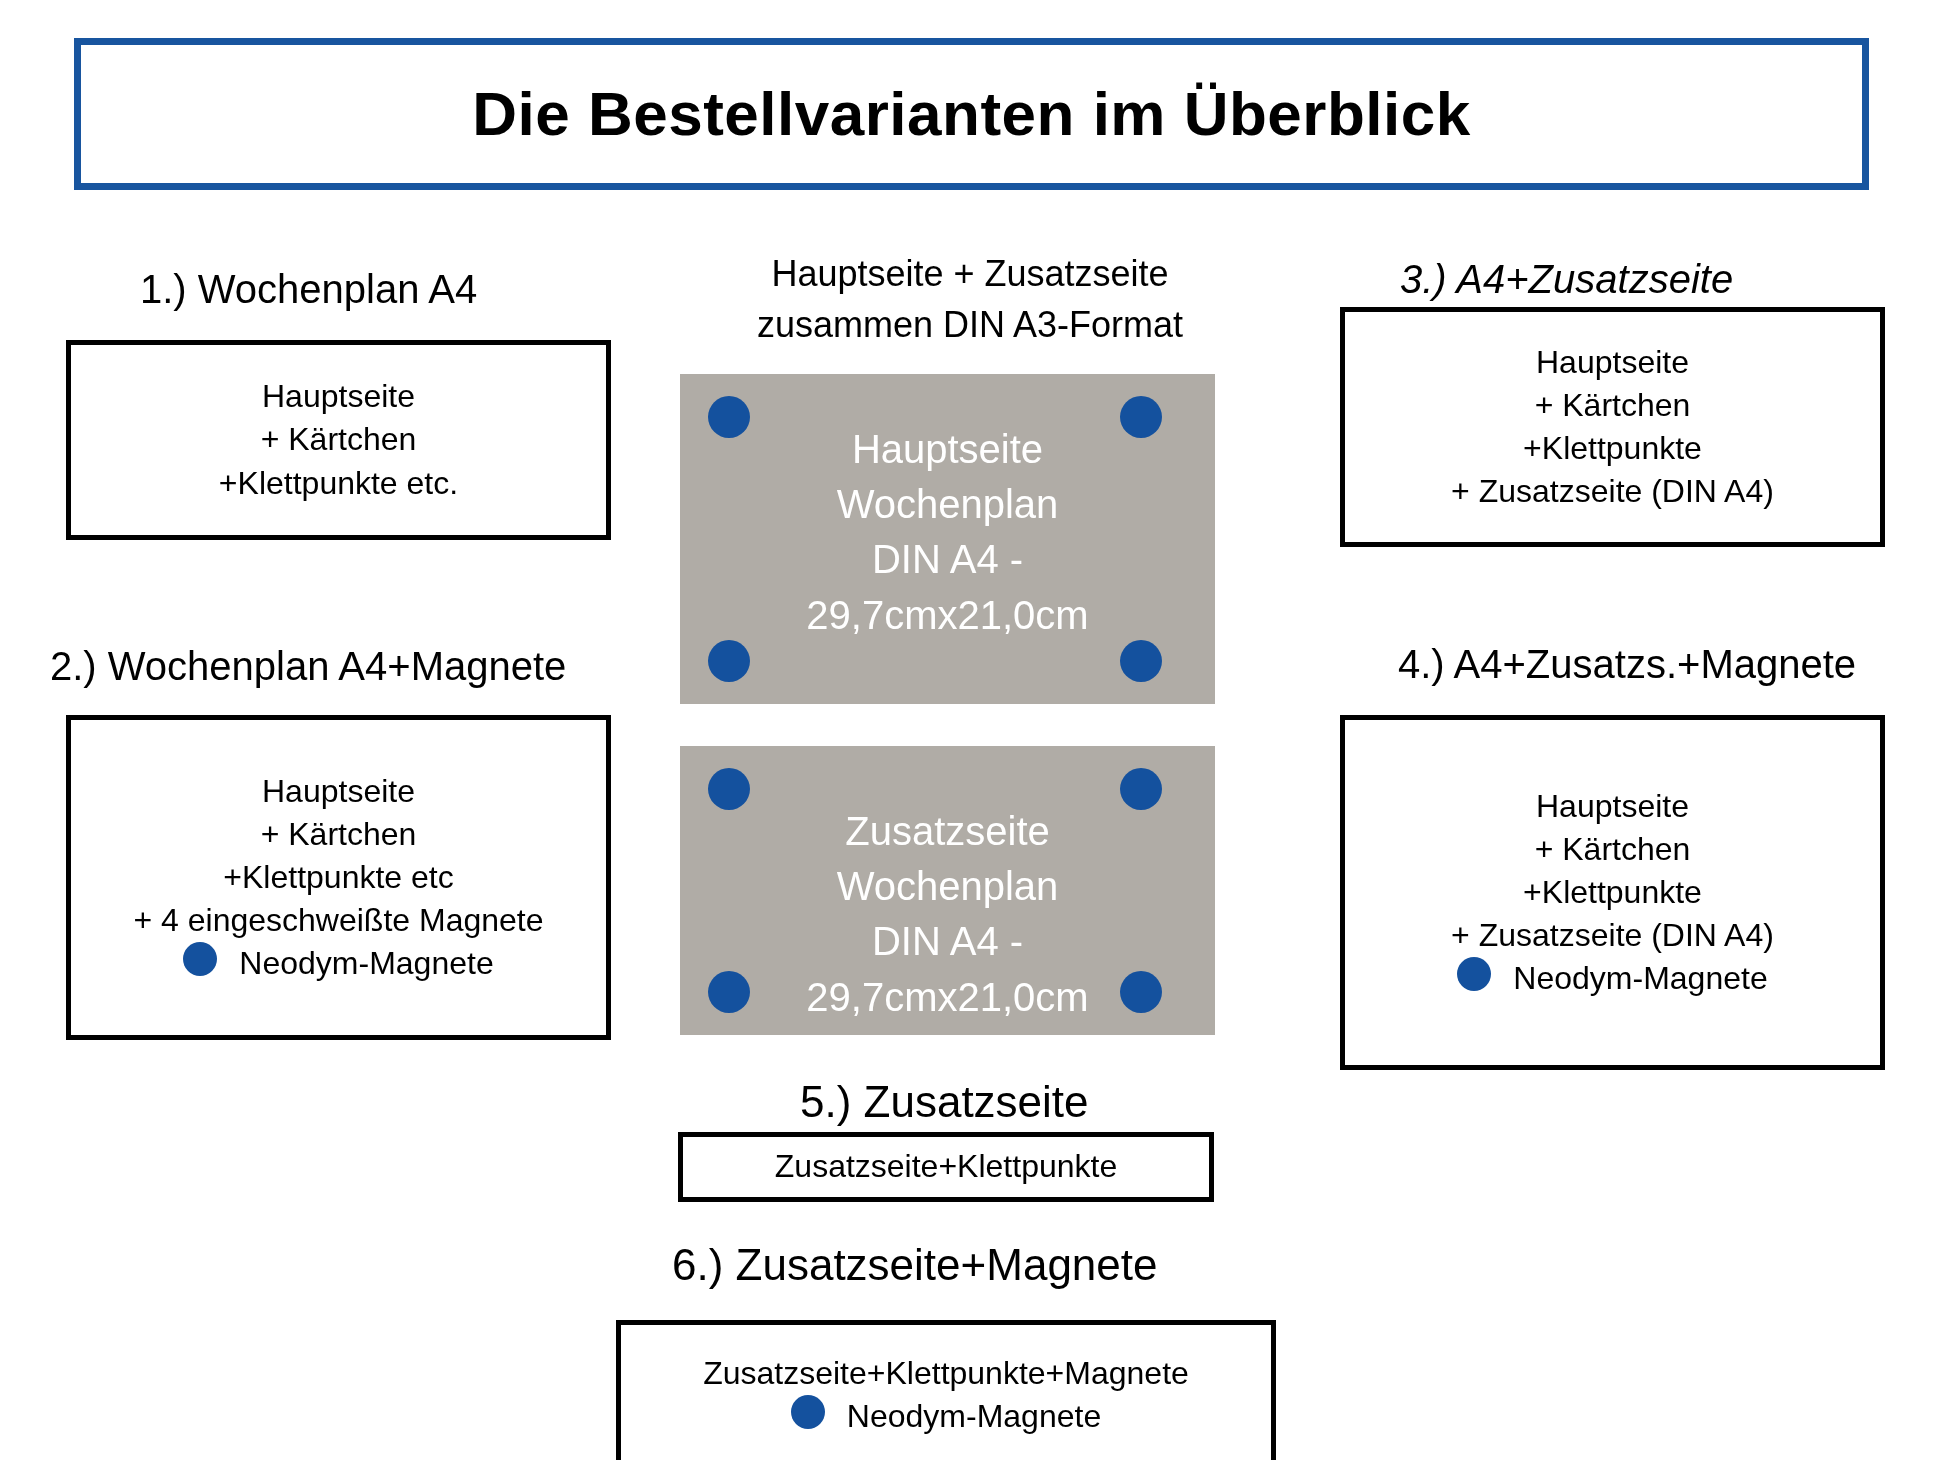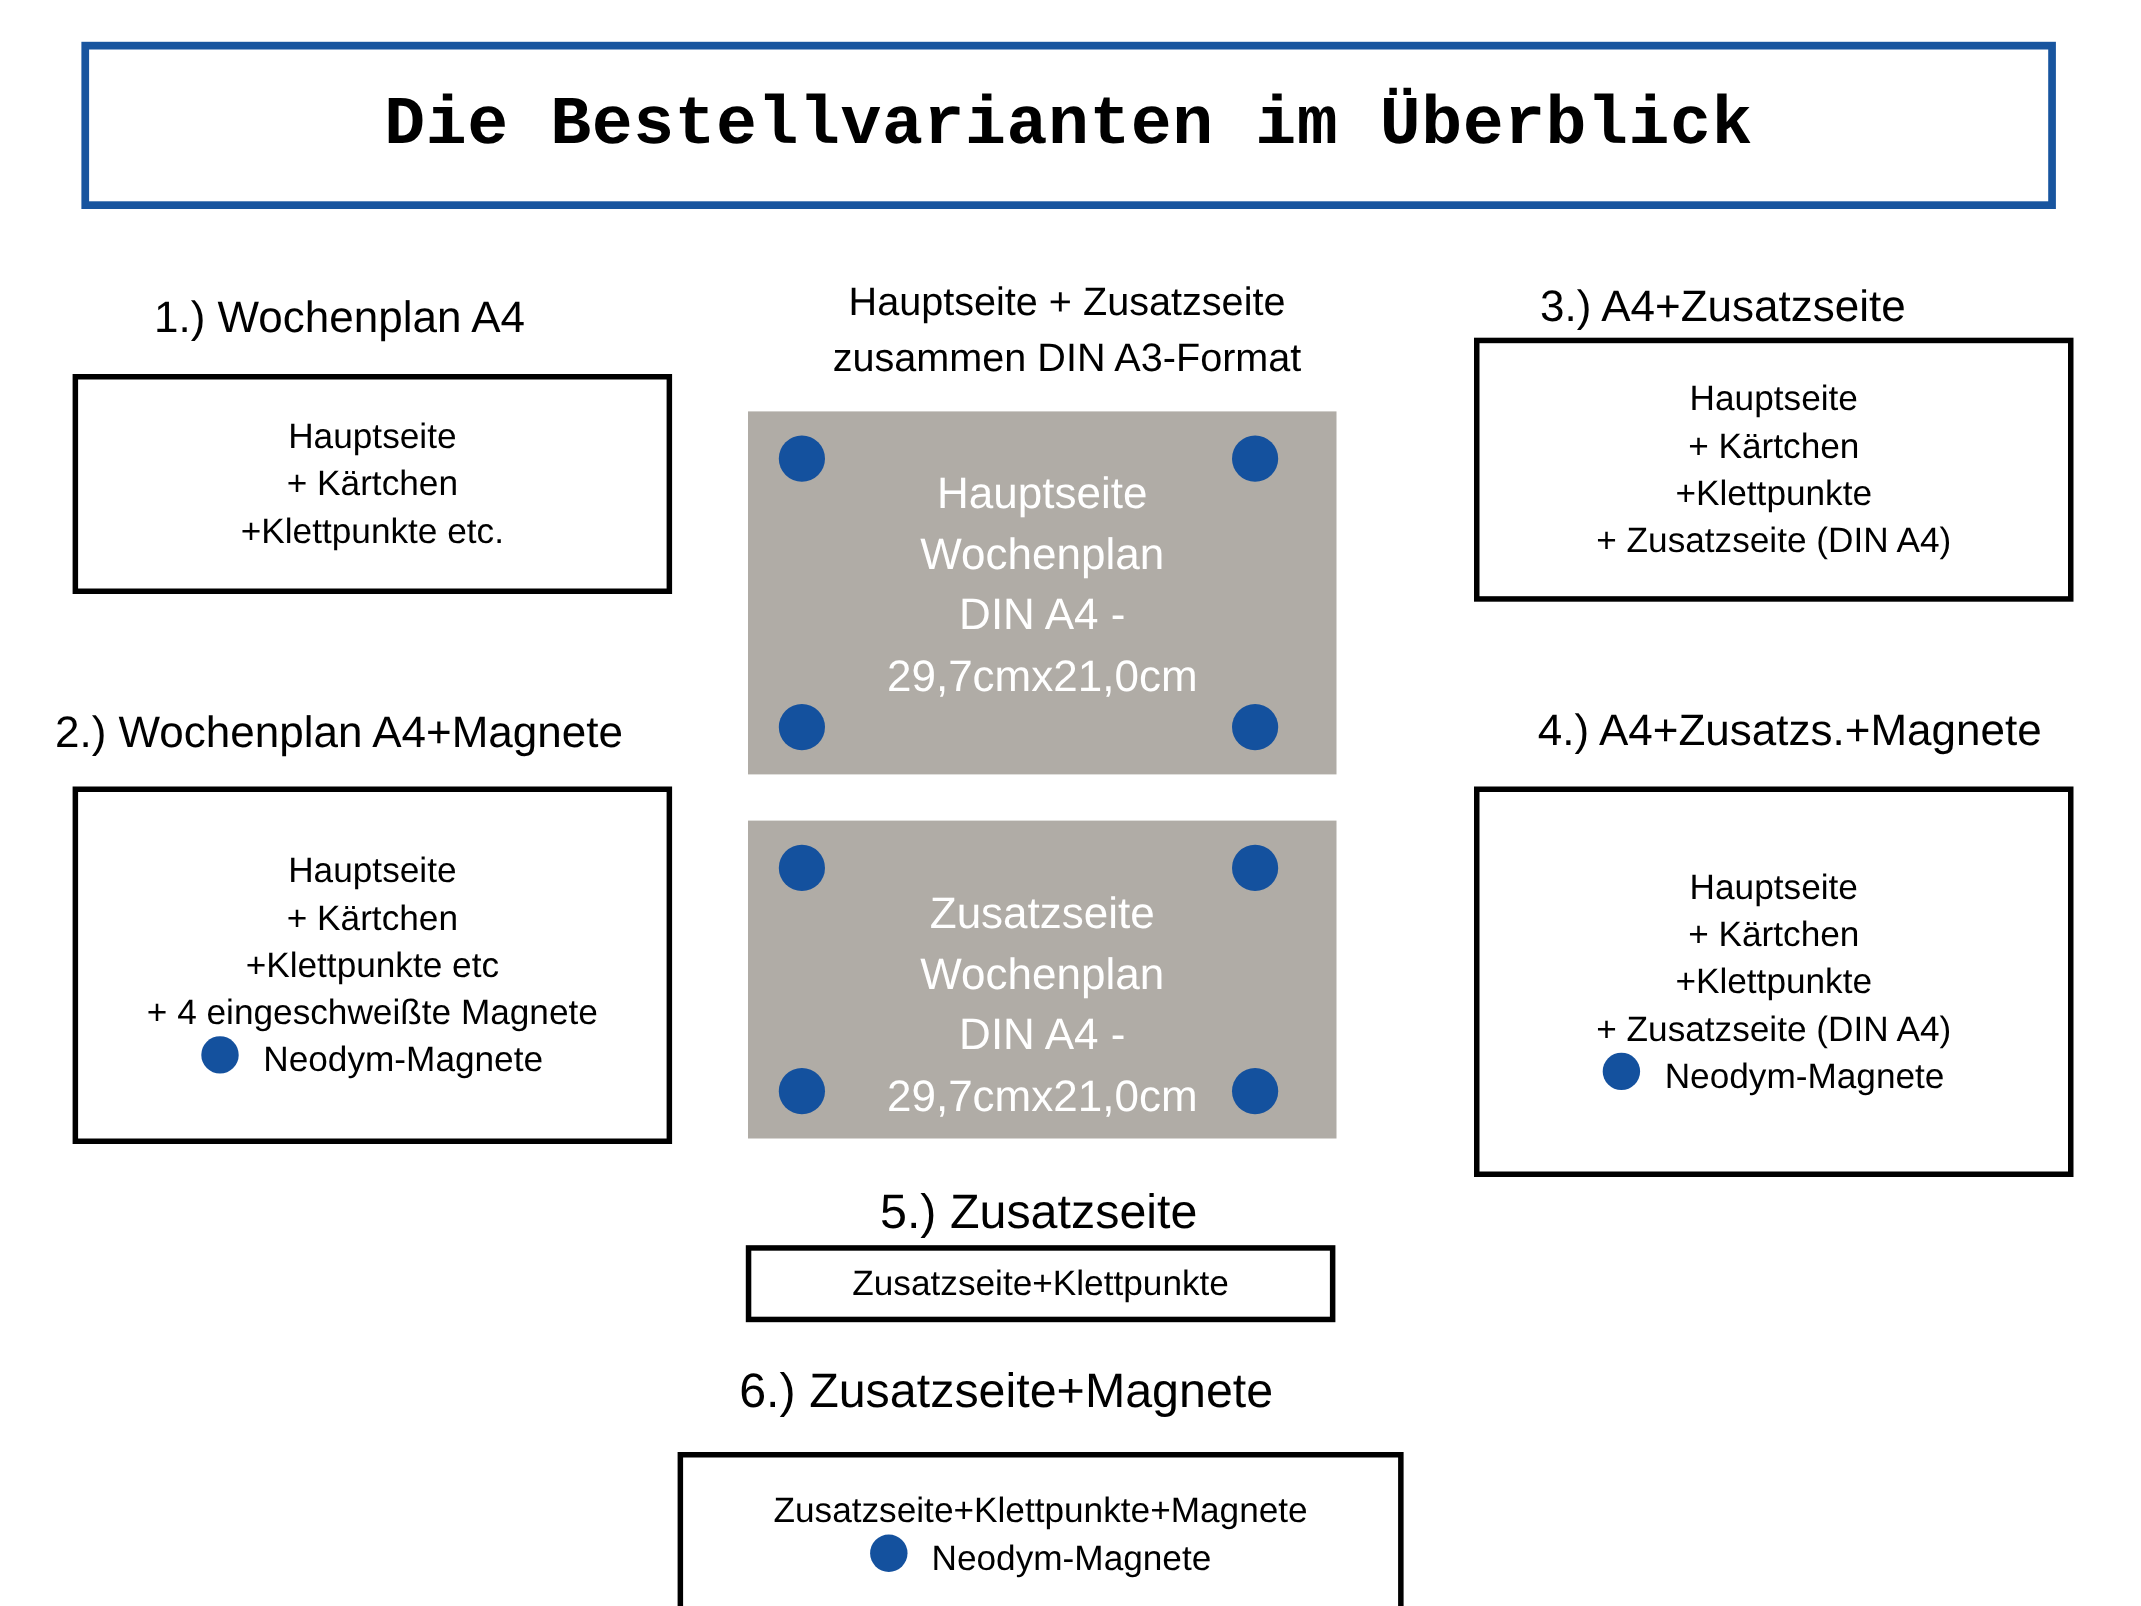--- a/index.html
+++ b/index.html
@@ -29,21 +29,20 @@
     align-items: center;
     justify-content: center;
     background: #ffffff;
   }
   .title-text {
     font-size: 62px;
     font-weight: bold;
     letter-spacing: 0.5px;
     white-space: nowrap;
     line-height: 1;
-    font-family: Liberation Mono, monospace;
   }
 
   
   .variant-heading {
     position: absolute;
     font-size: 40px;
     font-weight: normal;
     white-space: nowrap;
     line-height: 1.05;
   }
@@ -181,21 +180,21 @@
   <span class="sheet-dot dot-bl"></span>
   <span class="sheet-dot dot-br"></span>
   <div class="sheet-text">
     <div class="s-line">Zusatzseite</div>
     <div class="s-line">Wochenplan</div>
     <div class="s-line">DIN A4 -</div>
     <div class="s-line">29,7cmx21,0cm</div>
   </div>
 </div>
 
-<div class="variant-heading" style="left:1400px; top:258px;">3.)  A4+Zusatzseite</div>
+<div class="variant-heading" style="left:1400px; top:258px;font-style:italic;">3.)  A4+Zusatzseite</div>
 <div class="variant-box" style="left:1340px; top:307px; width:545px; height:240px;">
   <div class="line">Hauptseite</div>
   <div class="line">+ Kärtchen</div>
   <div class="line">+Klettpunkte</div>
   <div class="line">+ Zusatzseite (DIN A4)</div>
 </div>
 
 <div class="variant-heading" style="left:1398px; top:643px;">4.) A4+Zusatzs.+Magnete</div>
 <div class="variant-box" style="left:1340px; top:715px; width:545px; height:355px;">
   <div class="line">Hauptseite</div>

